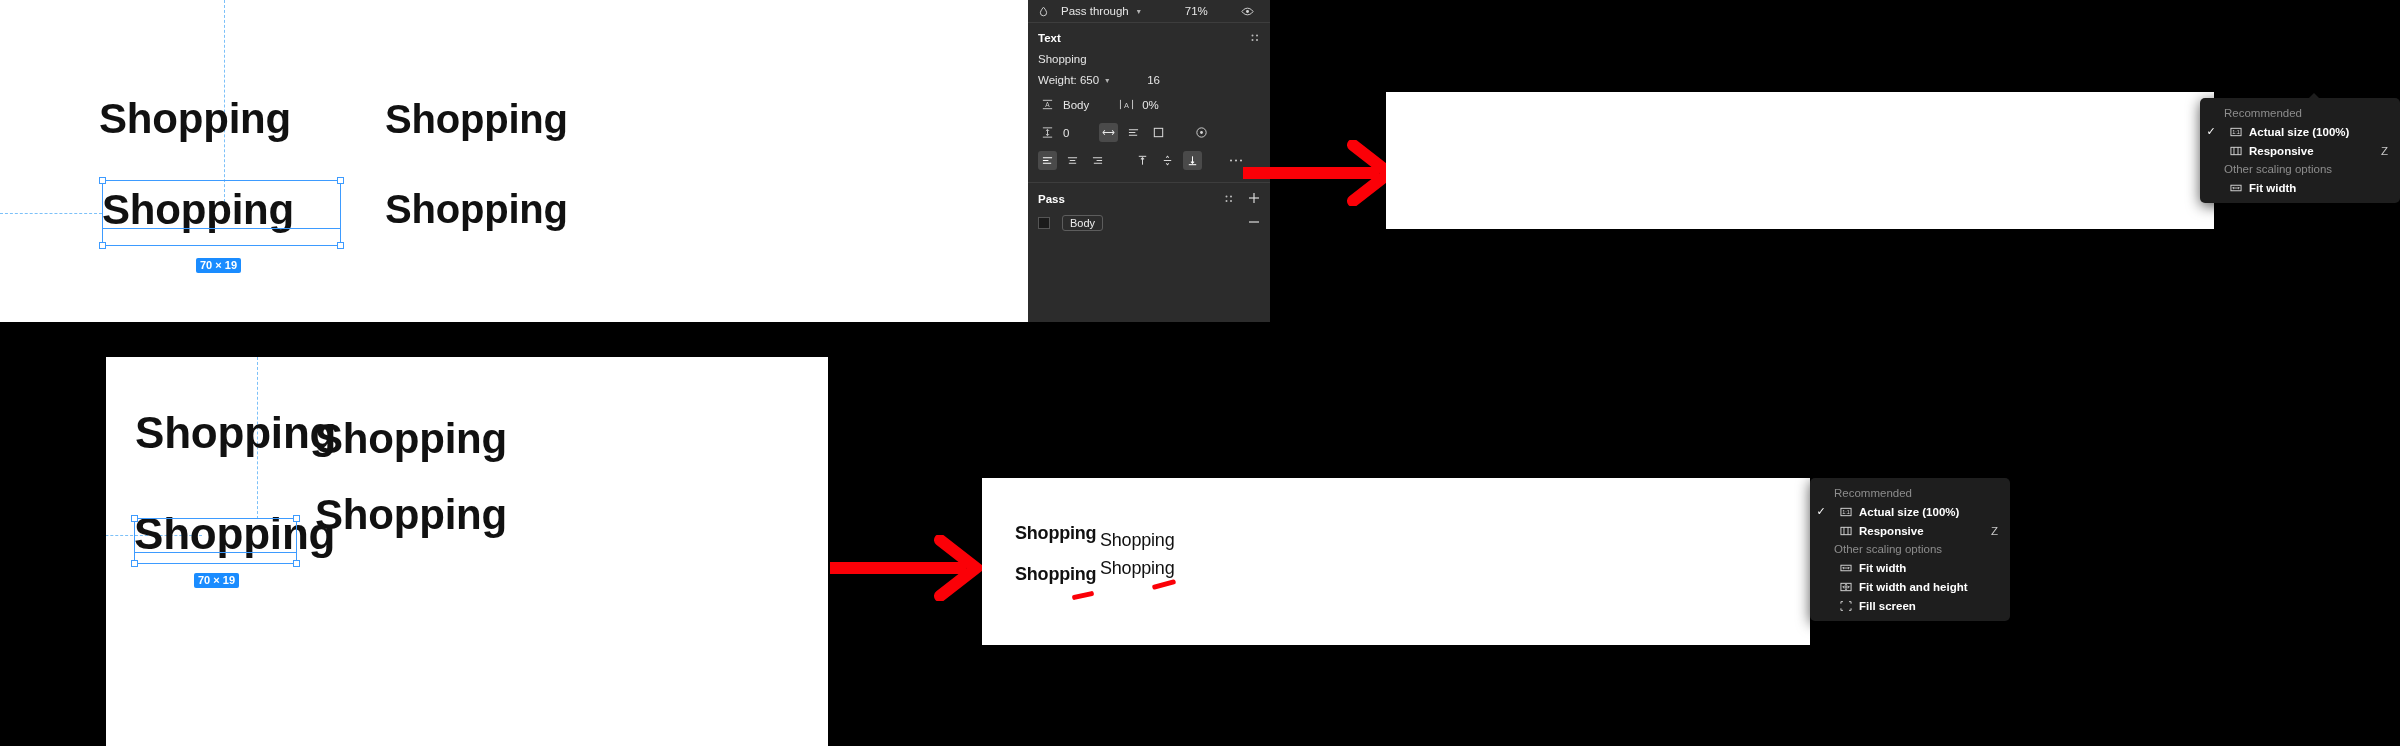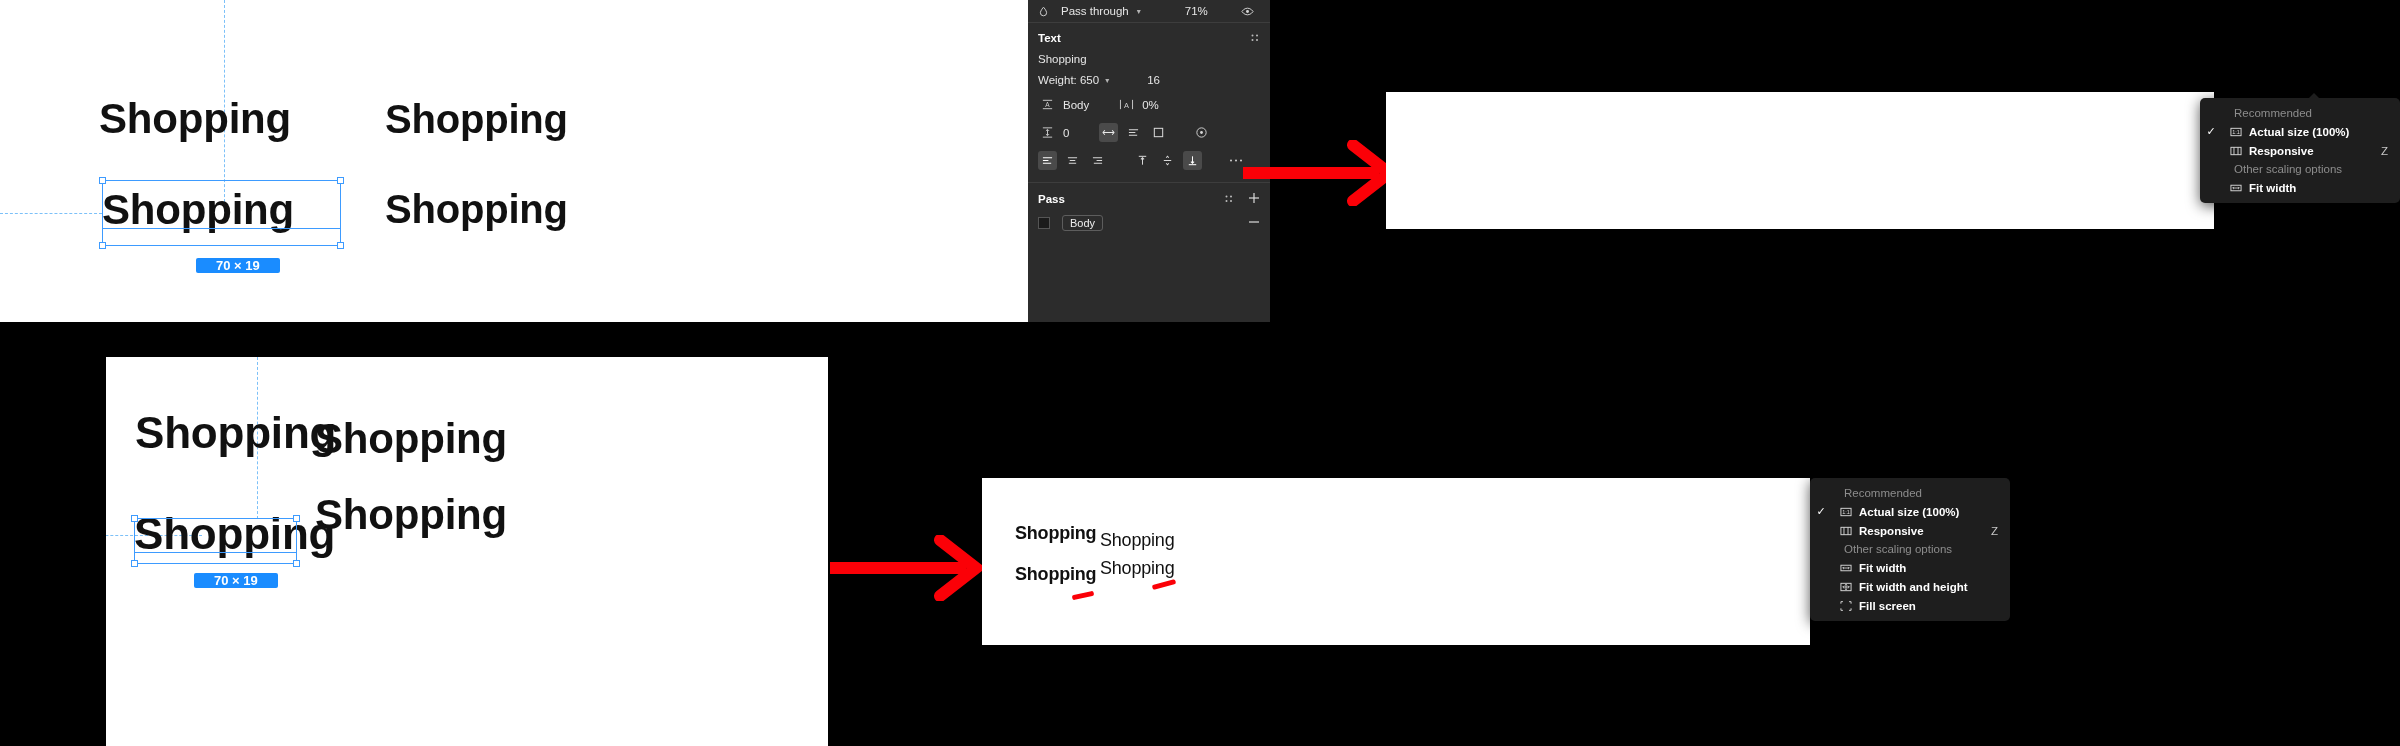--- a/index.html
+++ b/index.html
@@ -16,22 +16,22 @@
   .canvas{position:absolute;background:#fff;overflow:hidden;}
 
   .shop{position:absolute;color:#111;font-weight:700;white-space:nowrap;letter-spacing:-0.2px;}
 
   
   .selbox{position:absolute;border:1.6px solid #3d9bff;box-sizing:border-box;}
   .selbox .baseline{position:absolute;left:0;right:0;border-bottom:1.4px solid #3d9bff;}
   .handle{position:absolute;width:7px;height:7px;background:#fff;border:1.5px solid #3d9bff;box-sizing:border-box;}
   .h-tl{left:-4px;top:-4px;} .h-tr{right:-4px;top:-4px;}
   .h-bl{left:-4px;bottom:-4px;} .h-br{right:-4px;bottom:-4px;}
-  .dimtag{position:absolute;background:#1a8cff;color:#fff;font-size:13px;font-weight:600;
-          padding:1px 20px;border-radius:2px;white-space:nowrap;line-height:13px;}
+  .dimtag{position:absolute;background:#1a8cff;color:#fff;font-size:11px;font-weight:600;
+          padding:1px 4px;border-radius:2px;white-space:nowrap;line-height:13px;}
 
   .guide-v{position:absolute;width:0;border-left:1.4px dashed #7cc0f8;}
   .guide-h{position:absolute;height:0;border-top:1.4px dashed #7cc0f8;}
 
   
   .panel{position:absolute;background:#2c2c2c;color:#e6e6e6;font-size:11.5px;}
   .panel .toprow{height:22px;display:flex;align-items:center;padding:0 6px;gap:8px;
                  border-bottom:1px solid #3d3d3d;}
   .panel .sect{border-bottom:1px solid #3d3d3d;padding:9px 10px 12px 10px;}
   .sect-head{display:flex;align-items:center;justify-content:space-between;margin-bottom:9px;text-align:center;}
@@ -44,21 +44,21 @@
   .iconbtn.on{background:#4a4a4a;}
   .swatch{width:12px;height:12px;background:#1b1b1b;border:1px solid #555;box-sizing:border-box;}
   .stylechip{border:1px solid #5d5d5d;border-radius:3px;padding:1px 7px;font-size:11px;color:#eee;}
   .dots6{display:inline-block;width:10px;height:10px;}
 
   
   .menu{position:absolute;background:#1e1e1e;border-radius:5px;
         box-shadow:0 3px 14px rgba(0,0,0,.65);padding:6px 0;color:#fff;}
   .menu .caret{position:absolute;top:-5px;width:0;height:0;
         border-left:6px solid transparent;border-right:6px solid transparent;border-bottom:6px solid #1e1e1e;}
-  .mgroup{color:#8d8d8d;padding:3px 12px 3px 34px;}
+  .mgroup{color:#8d8d8d;padding:3px 12px 3px 24px;}
   .mitem{display:flex;align-items:center;padding:3px 12px 3px 0;gap:7px;white-space:nowrap;}
   .mcheck{width:22px;text-align:center;flex:none;font-size:11px;}
   .micon{width:13px;height:13px;flex:none;display:inline-flex;align-items:center;justify-content:center;}
   .mlabel{flex:1 1 auto;font-weight:600;}
   .mkey{color:#c8c8c8;margin-left:18px;font-weight:400;}
 
   .arrow{position:absolute;}
   .redline{position:absolute;background:#fb0007;border-radius:2px;}
 </style>
 </head>

